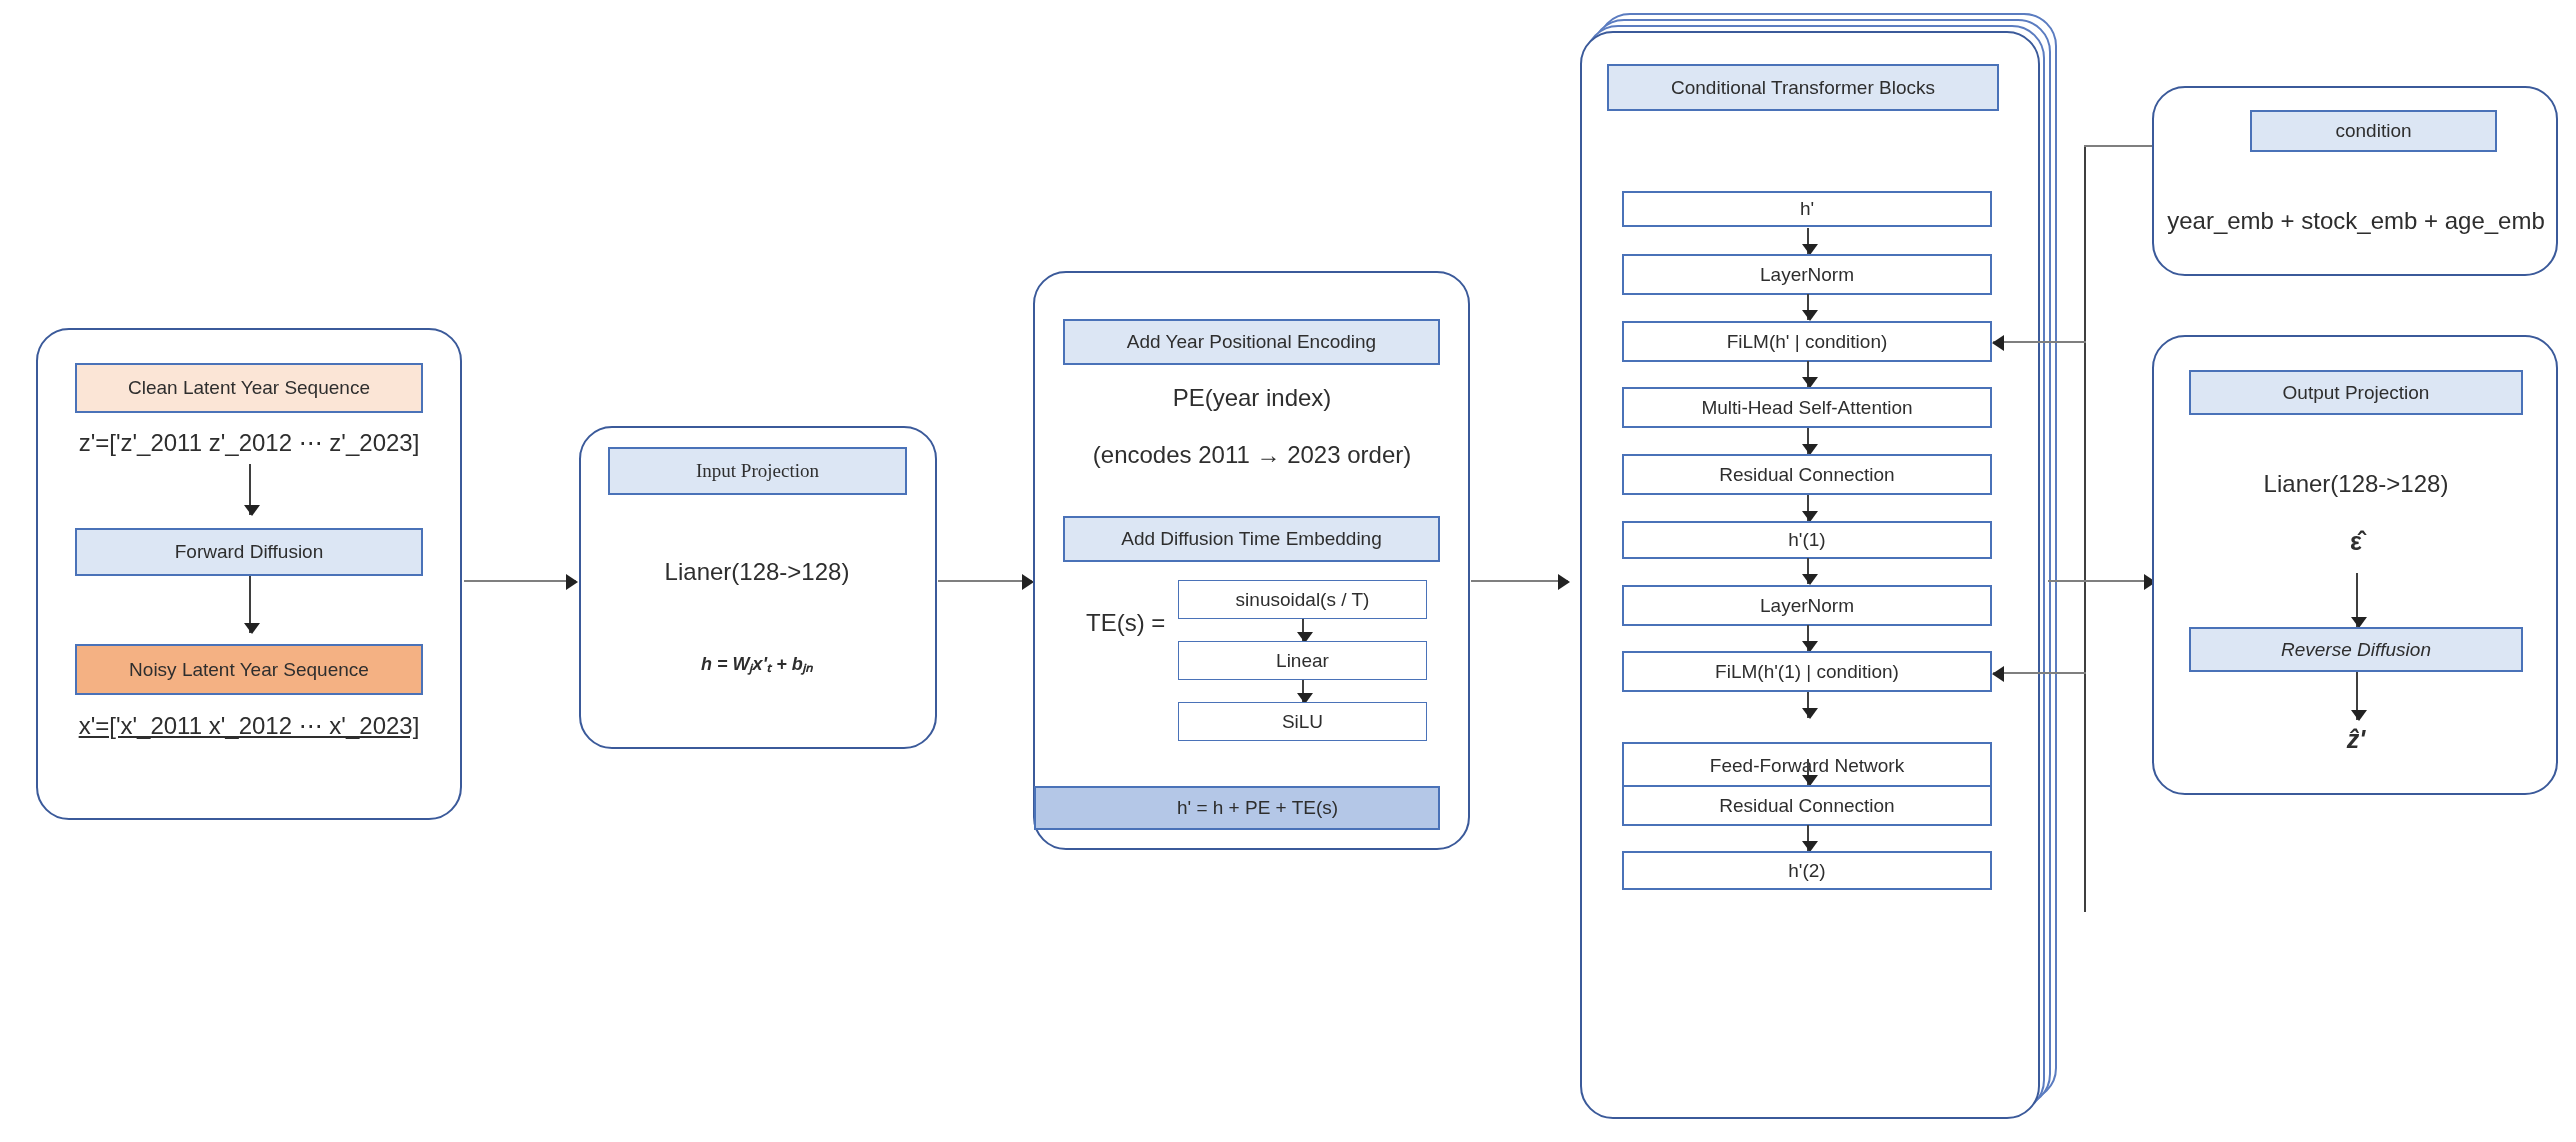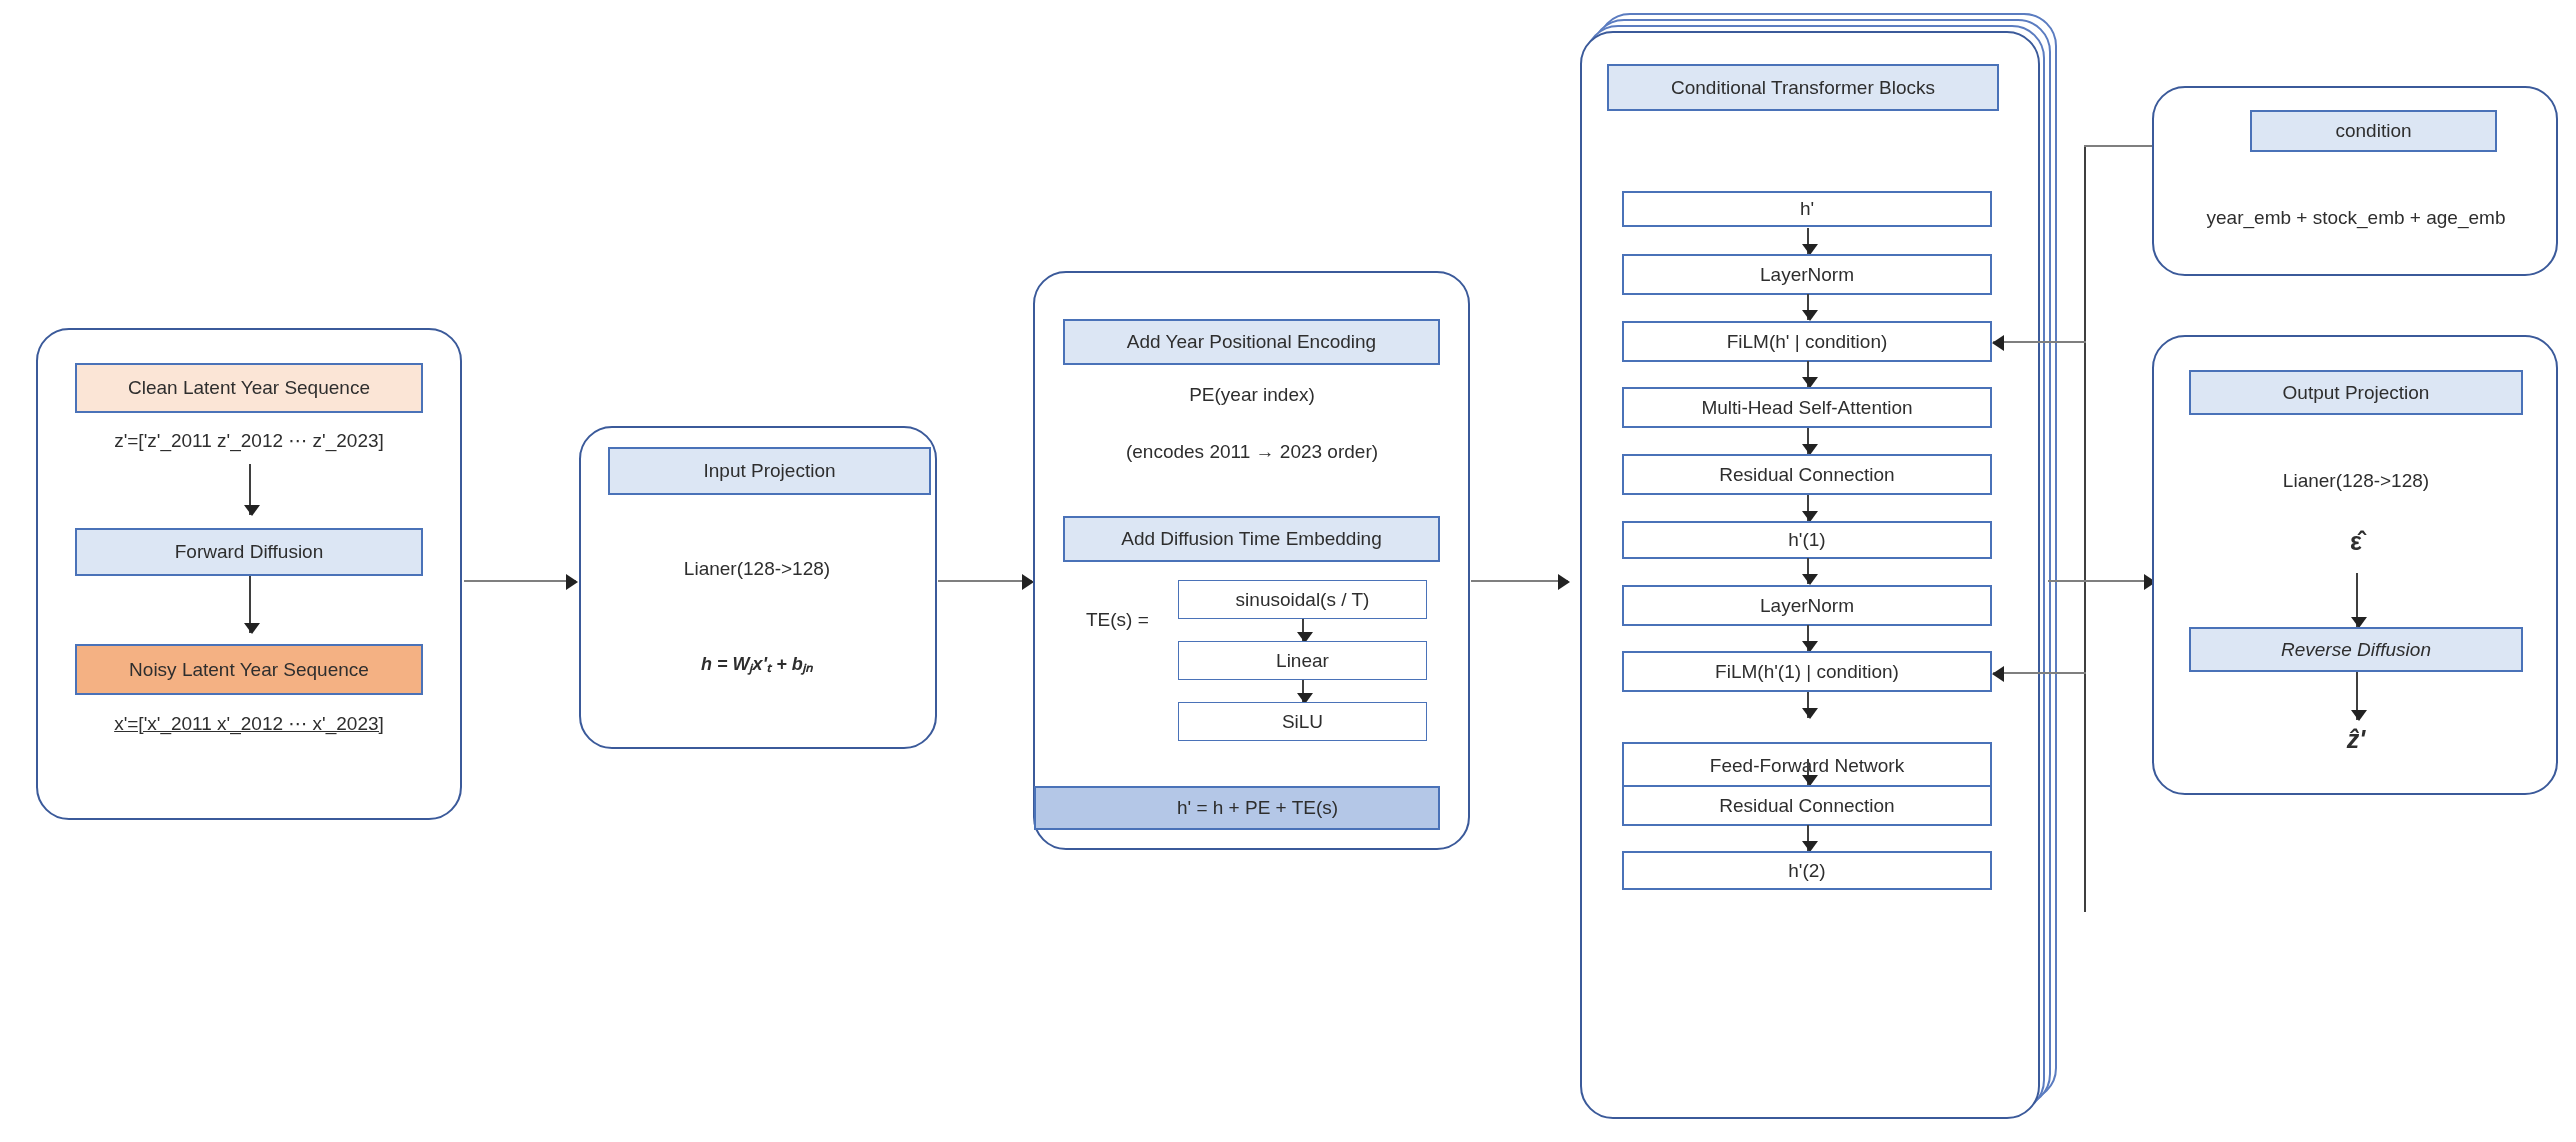--- a/index.html
+++ b/index.html
@@ -15,21 +15,21 @@
   .node{position:absolute;box-sizing:border-box;display:flex;align-items:center;
         justify-content:center;text-align:center;border:2.2px solid #4a72b8;
         background:#ffffff;font-size:19px;color:#2e2e2e;line-height:1.15;}
   .node.head{background:#dce6f4;border-color:#4a72b8;}
   .node.peach{background:#fbe5d6;border-color:#4a72b8;}
   .node.orange{background:#f4b183;border-color:#4a72b8;}
   .node.midblue{background:#b4c7e7;border-color:#4a72b8;}
   .node.thin{border-width:1.5px;}
 
   
-  .txt{position:absolute;font-size:19px;color:#2e2e2e;white-space:nowrap;}
+  .txt{position:absolute;font-size:24px;color:#2e2e2e;white-space:nowrap;}
   .txt.c{transform:translateX(-50%);text-align:center;}
   .formula{font-style:italic;font-weight:bold;}
 
   
   .varrow{position:absolute;width:0;border-left:2.2px solid #3f3f3f;}
   .varrow:after{content:"";position:absolute;left:-7.3px;bottom:-0.7px;width:0;height:0;
     border-left:8px solid transparent;border-right:8px solid transparent;border-top:11px solid #222;}
   .harrow{position:absolute;height:0;border-top:2.2px solid #7f7f7f;}
   .harrow.right:after{content:"";position:absolute;right:-1.5px;top:-8px;width:0;height:0;
     border-top:8px solid transparent;border-bottom:8px solid transparent;border-left:12.3px solid #222;}
@@ -59,21 +59,21 @@
   <div class="varrow" style="left:249px;top:576px;height:57px;"></div>
 
   <div class="node orange" style="left:75px;top:644px;width:348px;height:51px;">Noisy Latent Year Sequence</div>
 
   <div class="txt c" style="left:249px;top:712px;text-decoration:underline;">x'=['x'_2011  x'_2012 ⋯  x'_2023]</div>
 
   <div class="harrow right" style="left:464px;top:580px;width:112px;"></div>
 
   <div class="panel" style="left:579px;top:426px;width:358px;height:323px;"></div>
 
-  <div class="node head" style="left:608px;top:447px;width:323px;height:48px;">Input Projection</div>
+  <div class="node head" style="left:608px;top:447px;width:299px;height:48px;font-family:Liberation Serif, serif;">Input Projection</div>
 
   <div class="txt c" style="left:757px;top:558px;">Lianer(128-&gt;128)</div>
 
   <div class="txt c formula" style="left:757px;top:651px;font-size:18px;">h = Wⱼx'ₜ + bⱼₙ</div>
 
   <div class="harrow right" style="left:938px;top:580px;width:94px;"></div>
 
   <div class="panel" style="left:1033px;top:271px;width:437px;height:579px;"></div>
 
   <div class="node head" style="left:1063px;top:319px;width:377px;height:46px;">Add Year Positional Encoding</div>

